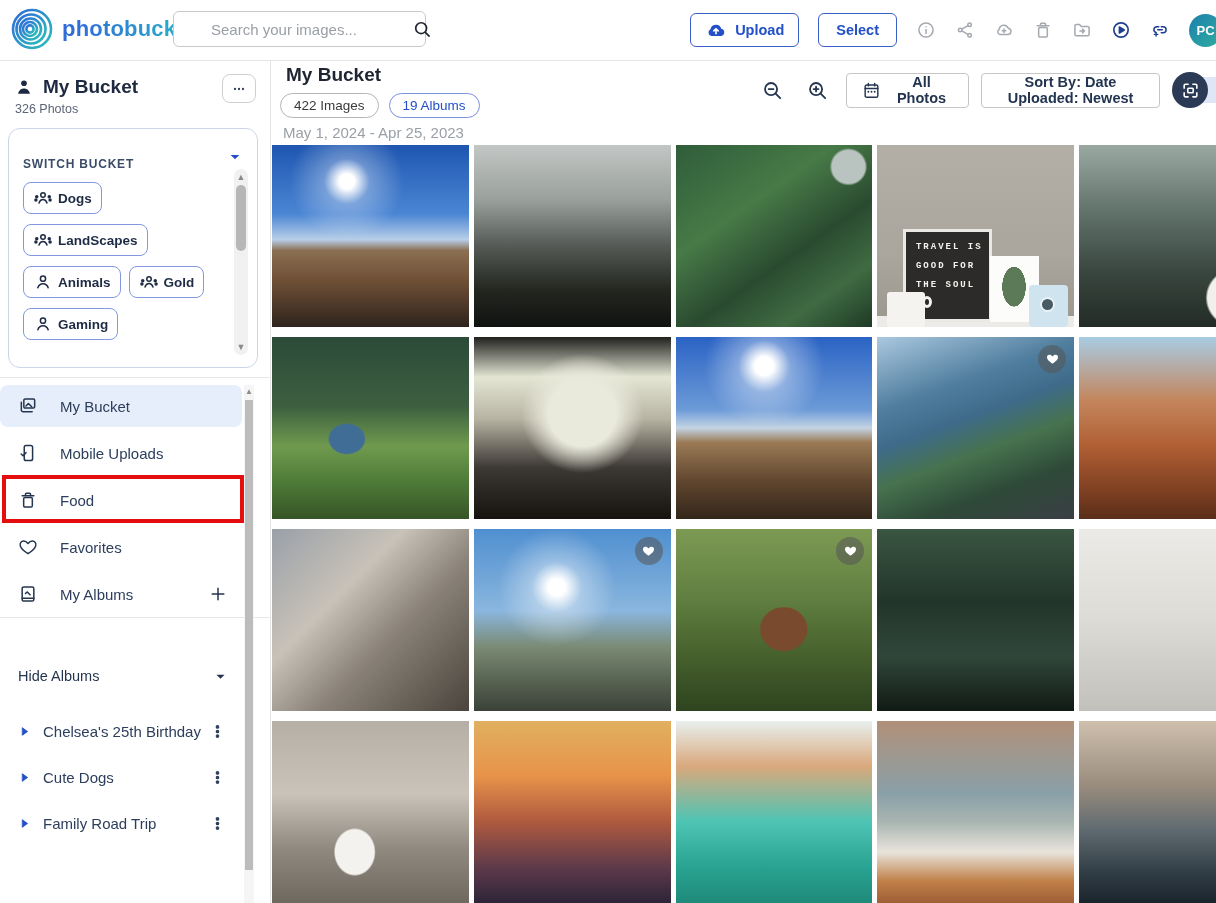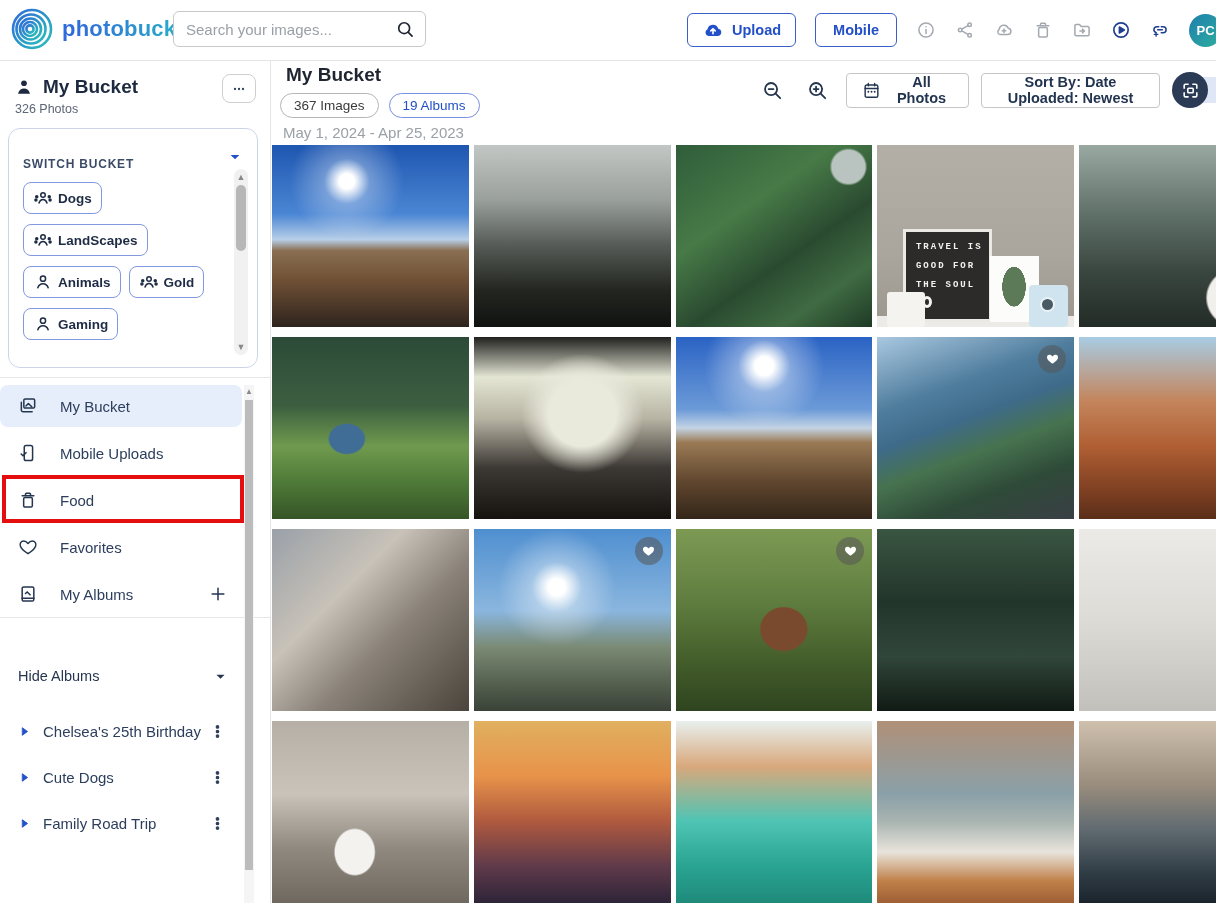--- a/index.html
+++ b/index.html
@@ -10,21 +10,21 @@
 
   
   .topbar{position:absolute;top:0;left:0;right:0;height:60px;background:#fff;
           border-bottom:1px solid #e5e5e5;z-index:30;}
   .logo{position:absolute;left:10px;top:7px;display:flex;align-items:center;gap:8px;}
   .wordmark{font-size:22px;font-weight:700;letter-spacing:.2px;
             background:linear-gradient(90deg,#2f6bd9 10%,#29b3c9 95%);
             -webkit-background-clip:text;background-clip:text;color:transparent;}
   .searchbox{position:absolute;left:173px;top:11px;width:253px;height:36px;border:1px solid #c9c9c9;
              border-radius:6px;display:flex;align-items:center;padding:0 10px;box-sizing:border-box;background:#fff;}
-  .searchbox input{border:0;outline:0;flex:1;font:15px "Liberation Sans",sans-serif;color:#333;background:transparent;}
+  .searchbox input{border:0;outline:0;flex:1;font:15px "Liberation Sans",sans-serif;color:#333;background:transparent;margin-left:25px;}
   .searchbox input::placeholder{color:#9aa0a6;}
   .top-actions{position:absolute;right:0;top:0;height:60px;display:flex;align-items:center;gap:19px;padding-right:0;}
   .btn{display:flex;align-items:center;gap:8px;border:1px solid #3a5fc8;background:#fff;border-radius:6px;
        color:#2350c8;font-weight:700;font-size:14.5px;padding:0 14px;height:34px;cursor:pointer;}
   .gray-ic{color:#a4a9b0;}
   .blue-ic{color:#1e3f8f;}
   .avatar{width:33px;height:33px;border-radius:50%;background:linear-gradient(135deg,#1d7fae,#2fae9e);
           color:#fff;font-size:13px;font-weight:700;display:flex;align-items:center;justify-content:center;
           margin-right:-6px;}
 
@@ -140,21 +140,21 @@
       <button class="btn">
         <span class="ic">
           <svg width="22" height="22" viewBox="0 0 24 24">
             <path d="M7 18.5h10a4 4 0 0 0 .7-7.94A6 6 0 0 0 6 11.3 3.8 3.8 0 0 0 7 18.5z" fill="#2350c8"></path>
             <path d="M12 16v-5M9.6 13l2.4-2.4L14.4 13" stroke="#fff" stroke-width="1.8" fill="none" stroke-linecap="round" stroke-linejoin="round"></path>
           </svg>
         </span>
         <span>Upload</span>
       </button>
       <button class="btn" style="padding:0 17px">
-        <span>Mobile</span>
+        <span>Select</span>
       </button>
       <span id="header-icons" style="display:flex;align-items:center;gap:19px;">
           <span class="ic gray-ic" style="color: rgb(164, 169, 176);">
             <svg width="20" height="20" viewBox="0 0 24 24" fill="none" stroke="currentColor" stroke-width="1.8" stroke-linecap="round" stroke-linejoin="round">
               <circle cx="12" cy="12" r="8.5"></circle>
               <path d="M12 8.1v.1M12 11.4v4.8"></path>
             </svg>
           </span>
           <span class="ic gray-ic" style="color: rgb(164, 169, 176);">
             <svg width="20" height="20" viewBox="0 0 24 24" fill="none" stroke="currentColor" stroke-width="1.8" stroke-linecap="round" stroke-linejoin="round">
@@ -418,21 +418,21 @@
     </div>
 
     <div class="side-sb">
       <span class="ar">▲</span>
       <div class="thumb"></div>
     </div>
   </div>
 
   <div class="main-title">My Bucket</div>
   <div class="badges" id="badge-row">
-      <button class="pill">367 Images</button>
+      <button class="pill">422 Images</button>
       <button class="pill accent">19 Albums</button>
     </div>
   <div class="date-range">May 1, 2024 - Apr 25, 2023</div>
 
   <div class="controls">
     <span class="ic zoom-ic">
       <svg width="23" height="23" viewBox="0 0 24 24" fill="none" stroke="currentColor" stroke-width="1.9" stroke-linecap="round">
         <circle cx="10.5" cy="10.5" r="6.3"></circle>
           <path d="M15.3 15.3L20 20M8 10.5h5"></path>
         </svg>

